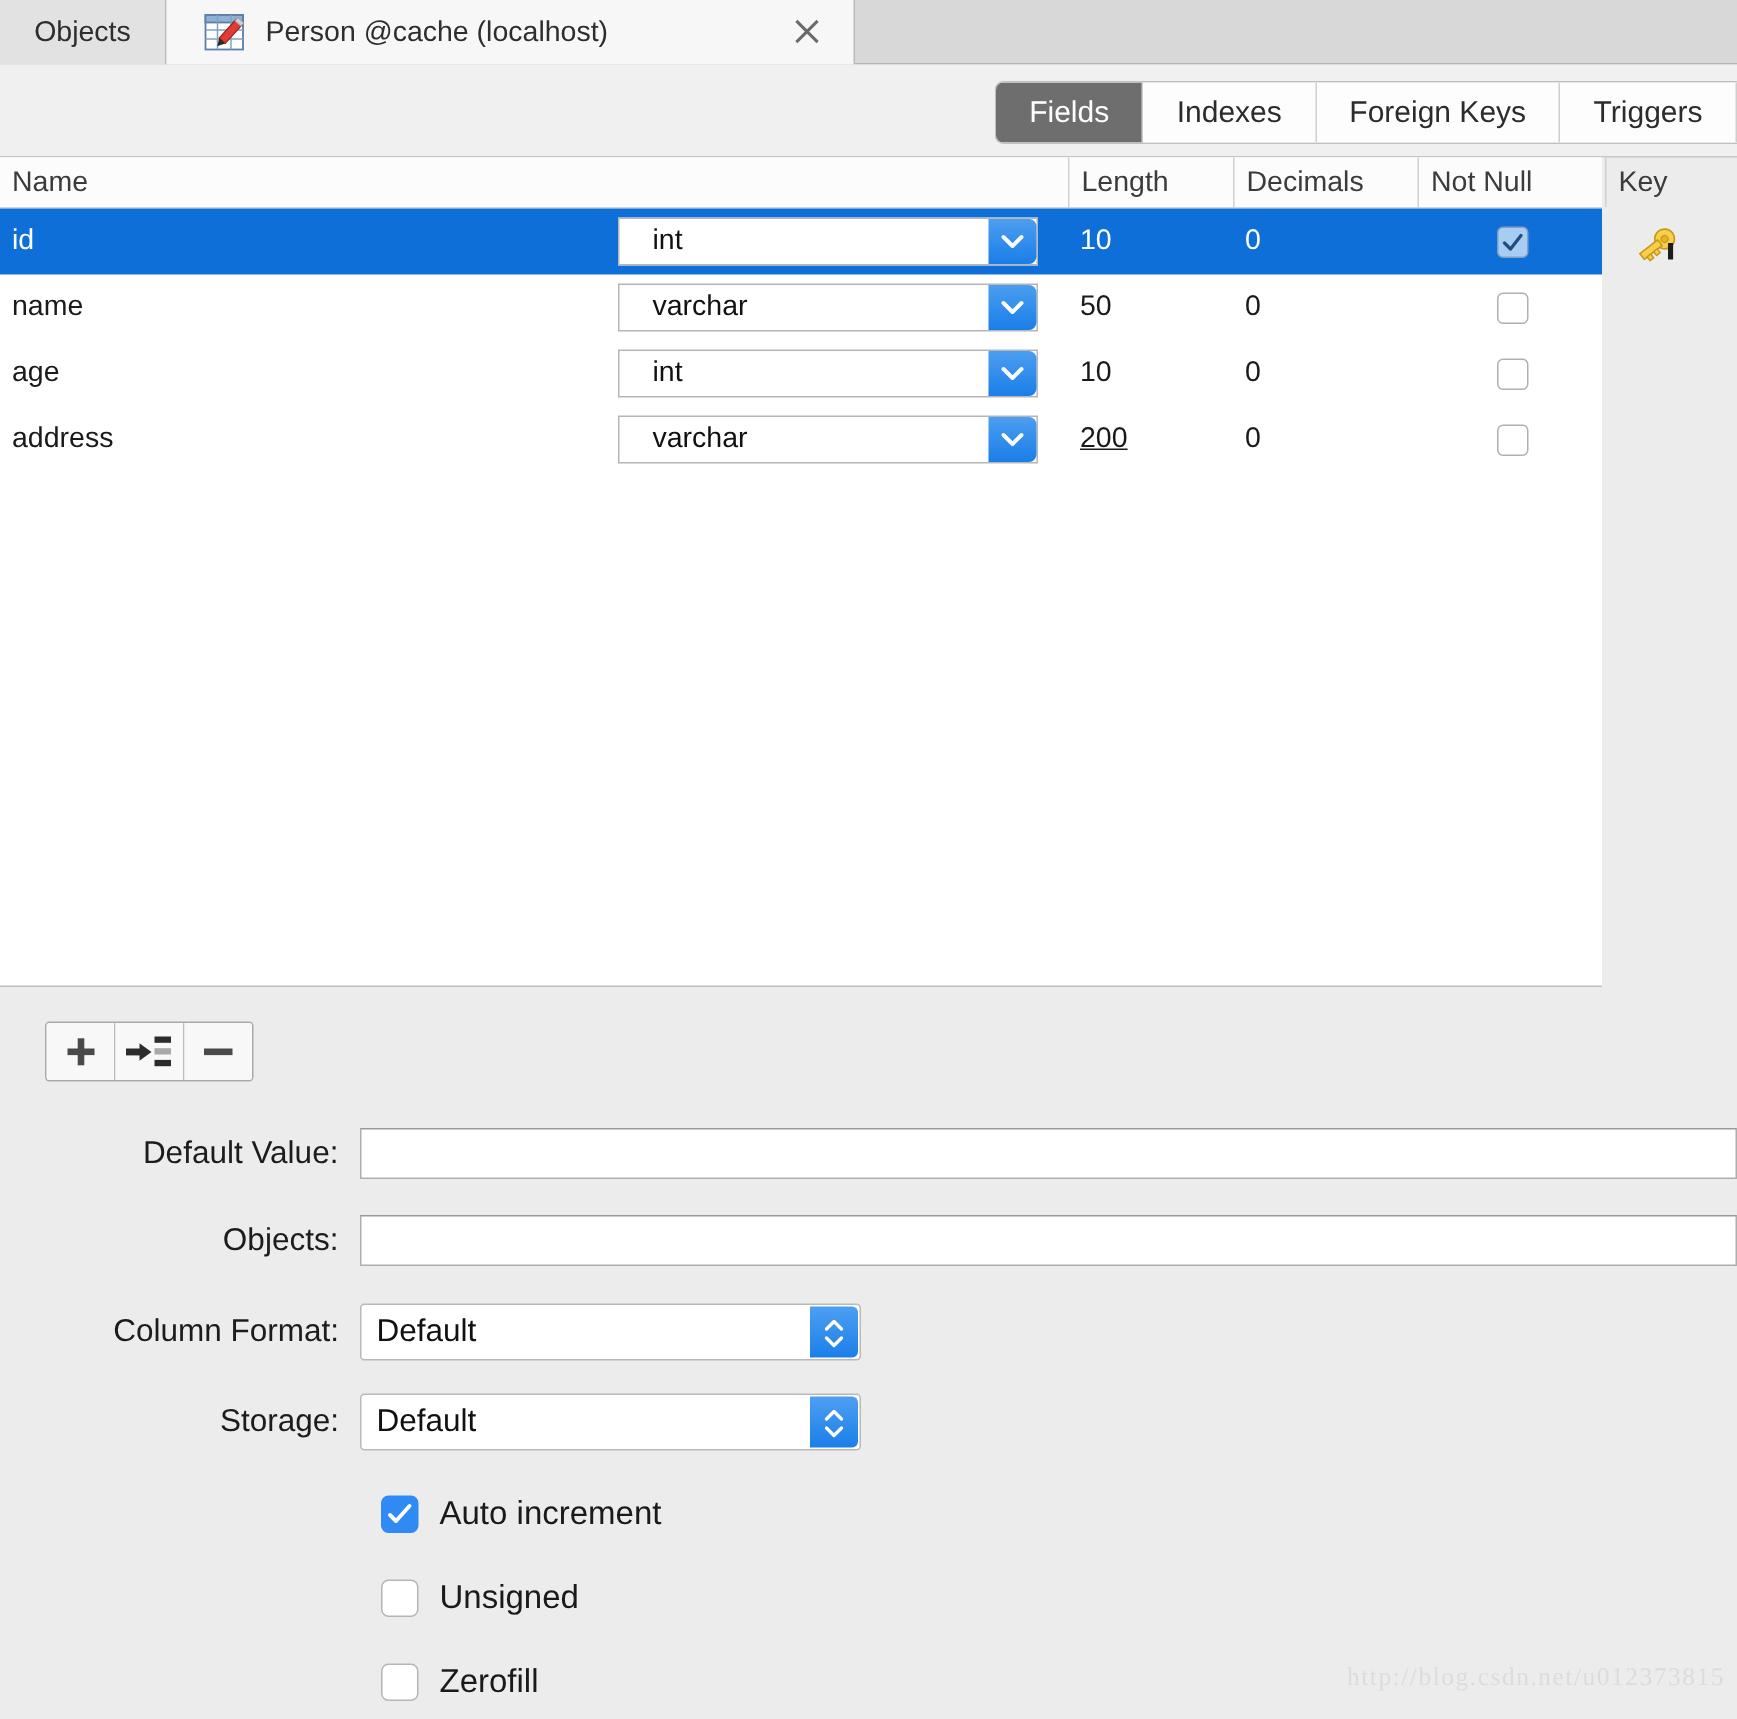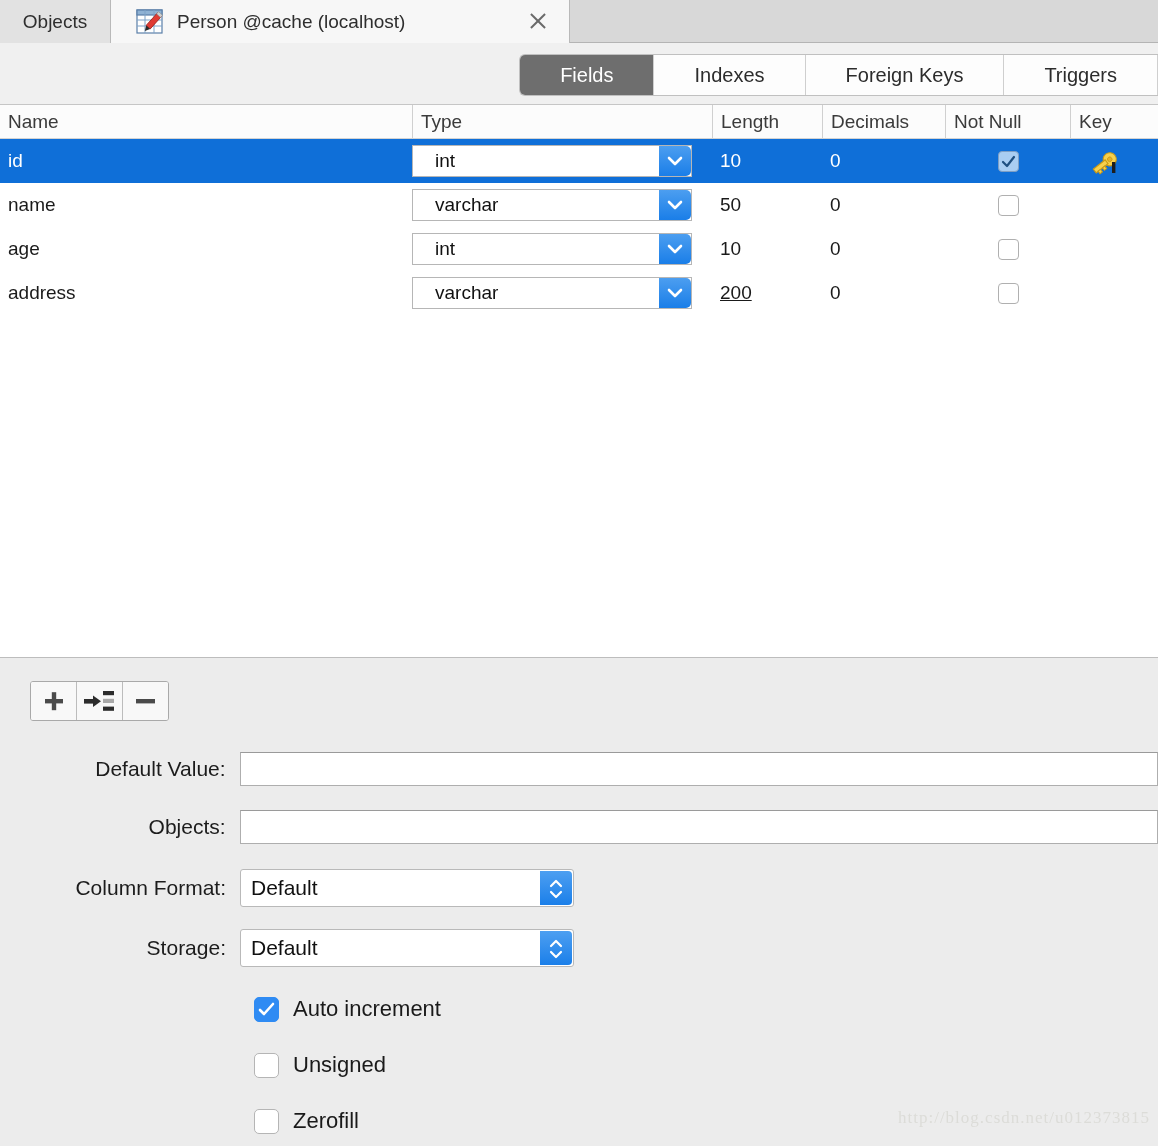--- a/index.html
+++ b/index.html
@@ -94,38 +94,38 @@
     border: 1px solid #c0c0c0;
     border-right: none;
     border-radius: 6px 0 0 6px;
     overflow: hidden;
     background: #fdfdfd;
   }
   .seg {
     display: flex;
     align-items: center;
     justify-content: center;
-    padding: 0 40px;
+    padding: 0 22px;
     font-size: 20px;
     color: #2c2c2c;
     border-right: 1px solid #cfcfcf;
     background: #fdfdfd;
     cursor: default;
     white-space: nowrap;
   }
   .seg.selected {
     background: #6e6e6e;
     color: #ffffff;
   }
 
   
   .grid {
     position: absolute;
     left: 0; top: 105px;
-    width: 1158px; height: 553px;
+    width: 1068px; height: 553px;
     background: #ffffff;
     border-bottom: 1px solid #bdbdbd;
     box-sizing: border-box;
   }
   .grid-head {
     position: relative;
     height: 33px;
     background: #fcfcfc;
     border-bottom: 1px solid #d3d3d3;
   }
@@ -375,21 +375,20 @@
     <div class="seg">
       <span>Triggers</span>
     </div>
   </div>
 </div>
 
 <div class="grid">
 
   <div class="grid-head">
     <div class="gh" style="left:0;width:412px;">Name</div>
-    <div class="gh sep" style="left:412px;width:300px;">Type</div>
     <div class="gh sep" style="left:712px;width:110px;">Length</div>
     <div class="gh sep" style="left:822px;width:123px;">Decimals</div>
     <div class="gh sep" style="left:945px;width:125px;">Not Null</div>
     <div class="gh sep" style="left:1070px;width:88px;">Key</div>
   </div>
 
   <div class="row selected">
     <div class="cell" style="left:0;width:412px;">id</div>
     <div class="combo">
       <span class="combo-text">int</span>

